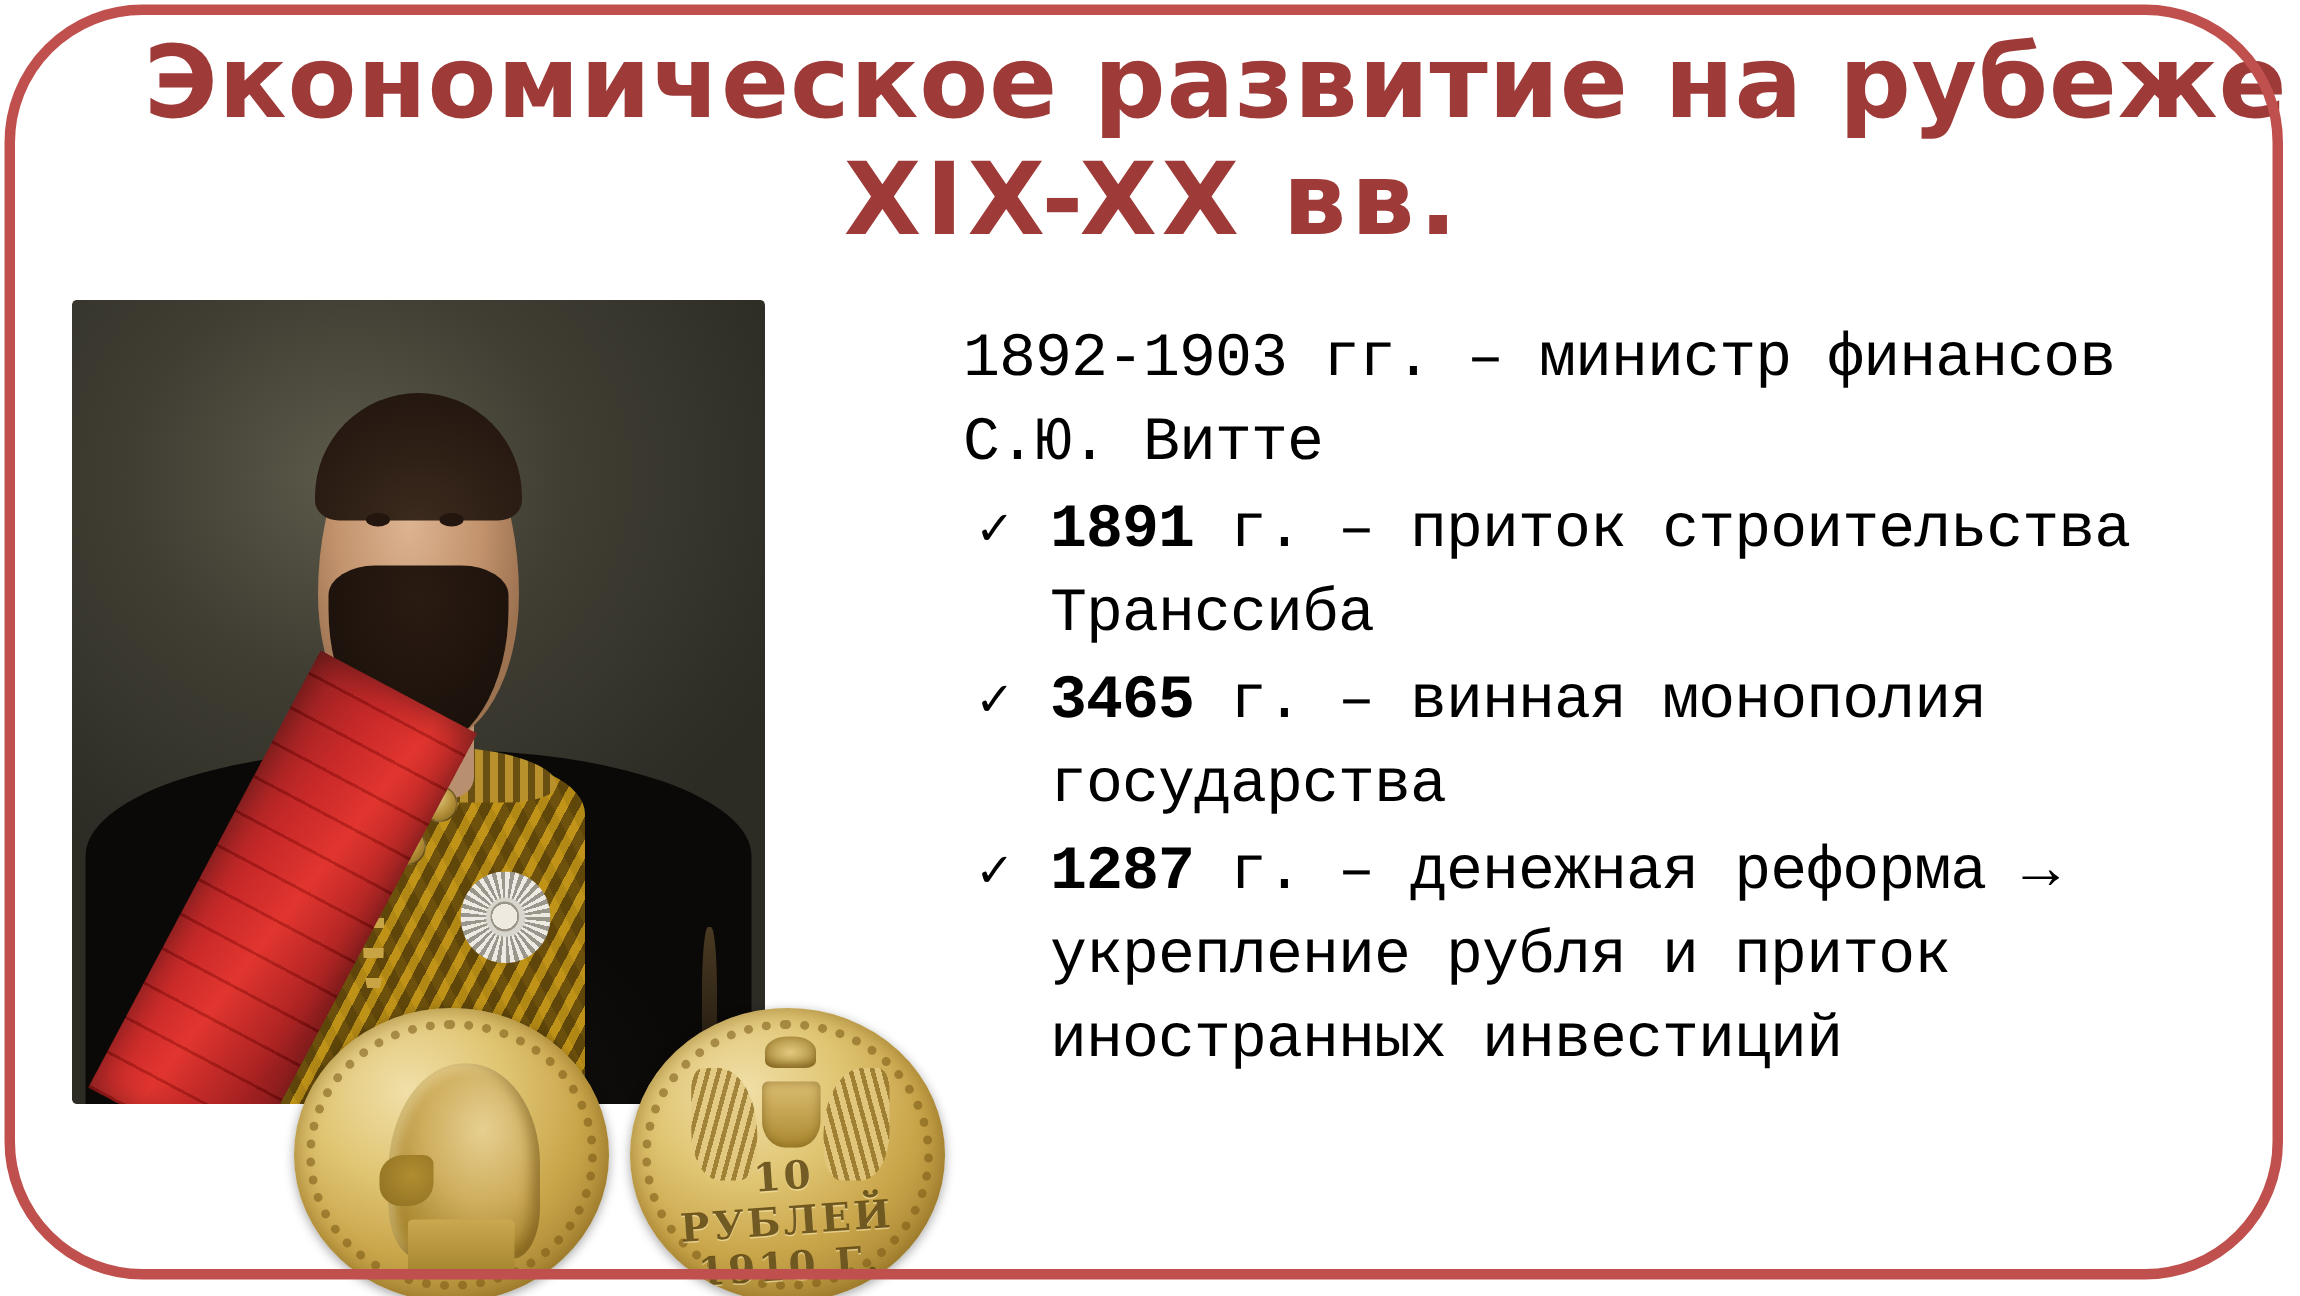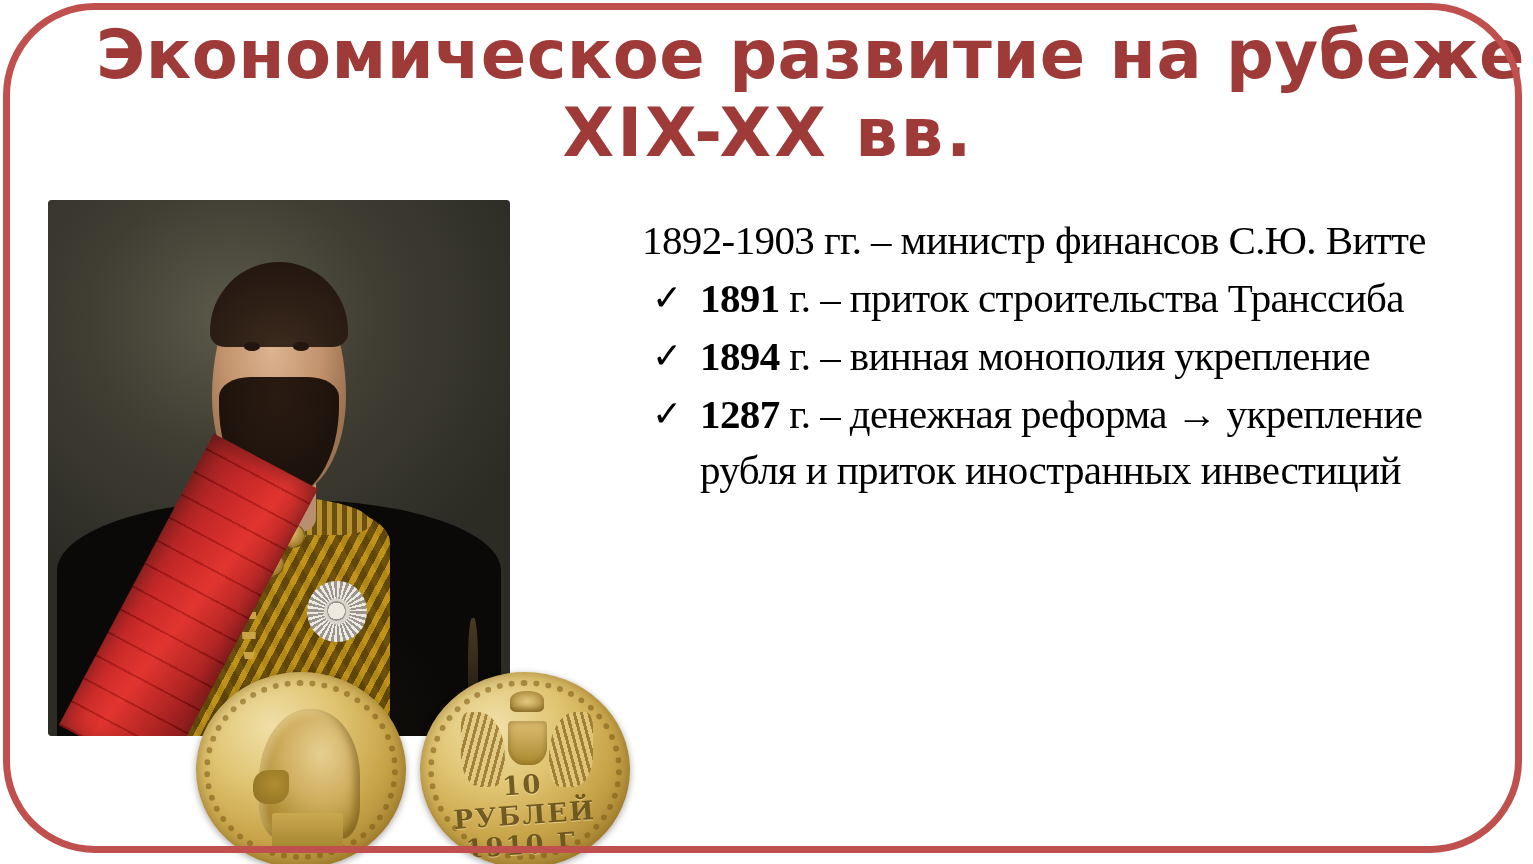--- a/index.html
+++ b/index.html
@@ -320,21 +320,21 @@
   }
 
   
   #content {
     position: absolute;
     left: 642px;
     top: 212px;
     width: 820px;
     z-index: 25;
     color: #000000;
-    font-family: Liberation Serif, serif;
+    font-family: Liberation Mono, monospace;
     font-size: 41px;
     line-height: 56px;
     letter-spacing: -0.6px;
   }
   #content .lead {
     margin: 0 0 2px 0;
     padding: 0;
   }
   #content ul.bullets {
     list-style: none;
@@ -416,21 +416,21 @@
 
     <ul class="bullets">
 
       <li>
         <span class="check">✓</span>
         <span class="yr">1891</span><span> г. – приток строительства Транссиба</span>
       </li>
 
       <li>
         <span class="check">✓</span>
-        <span class="yr">1894</span><span> г. – винная монополия укрепление</span>
+        <span class="yr">3465</span><span> г. – винная монополия государства</span>
       </li>
 
       <li>
         <span class="check">✓</span>
         <span class="yr">1287</span><span> г. – денежная реформа → укрепление рубля и приток иностранных инвестиций</span>
       </li>
 
     </ul>
   </div>
 

